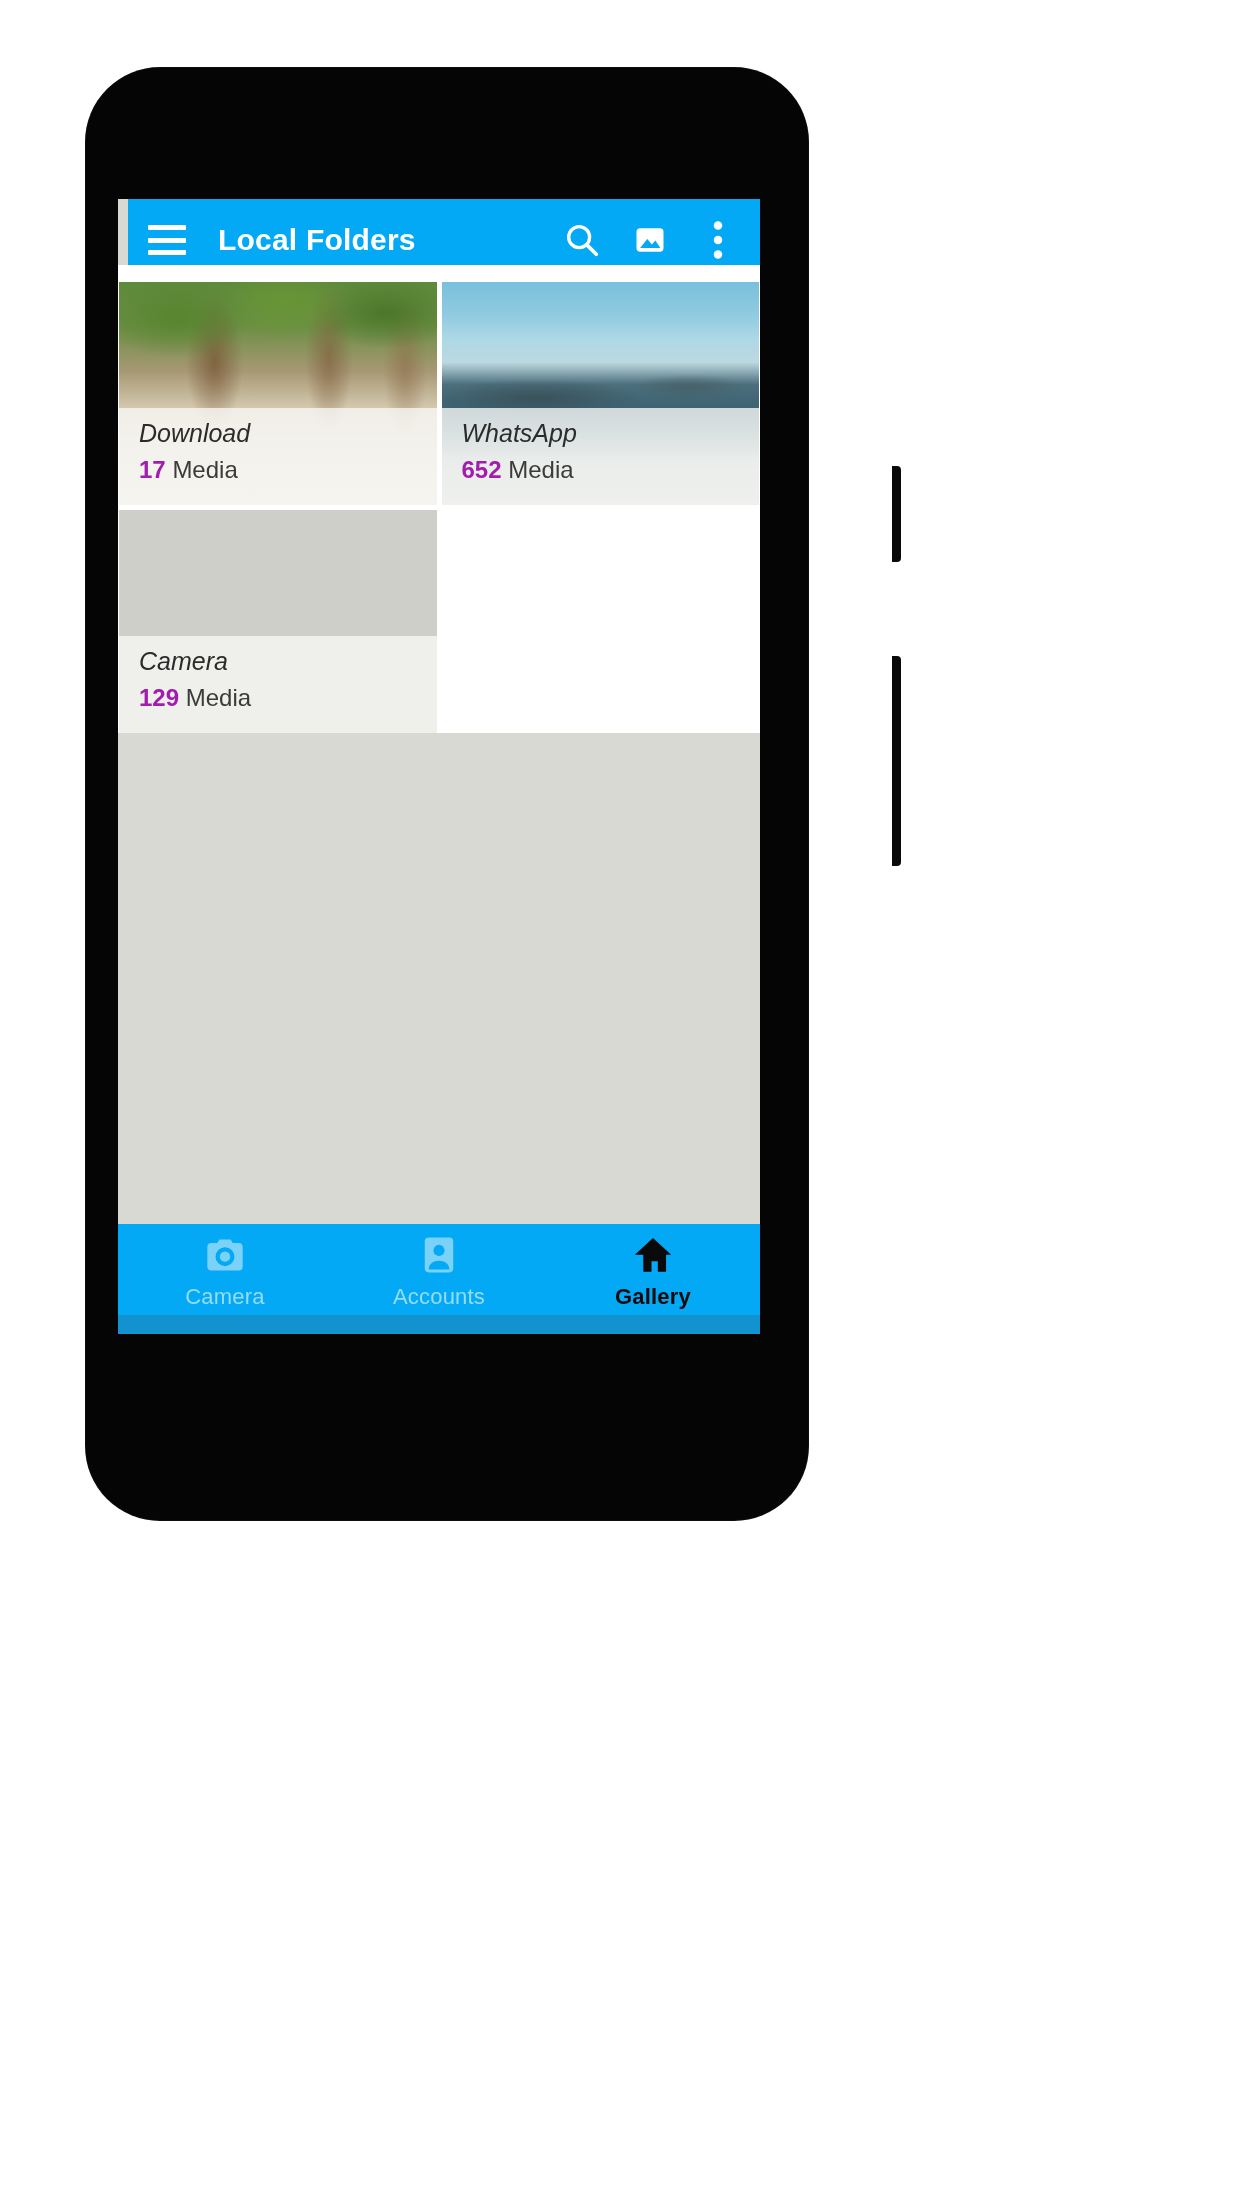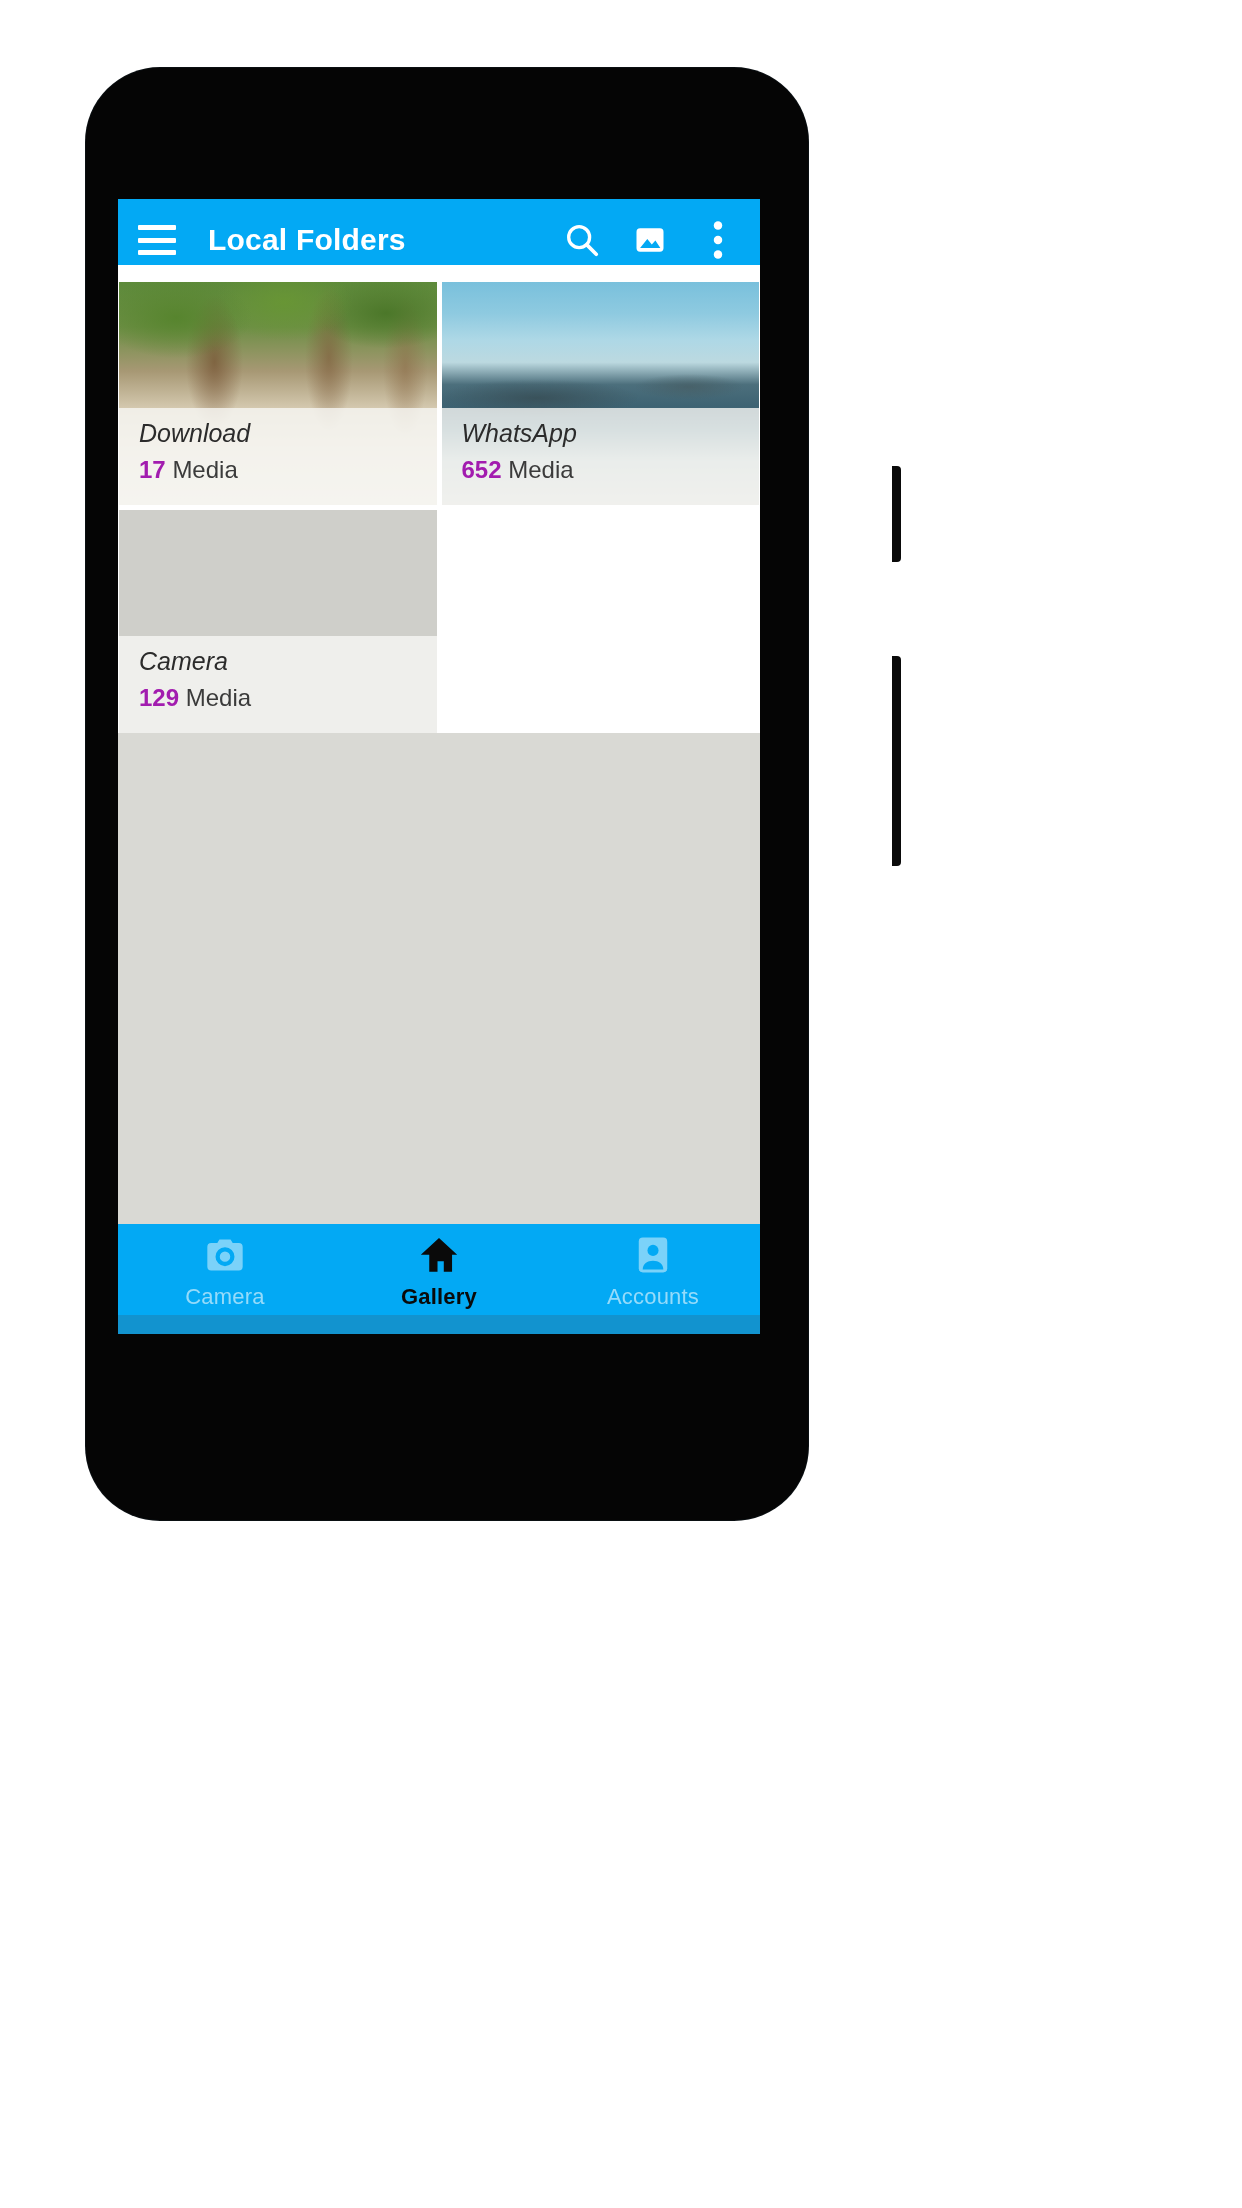--- a/index.html
+++ b/index.html
@@ -55,20 +55,21 @@
   }
 
   
   #app-bar {
     position: relative;
     height: 66px;
     background: #03a9f4;
     display: flex;
     align-items: center;
     padding: 16px 14px 0 20px;
+    margin-left: 10px;
   }
 
   #menu-icon {
     width: 38px;
     height: 30px;
     display: flex;
     flex-direction: column;
     justify-content: space-between;
     flex: none;
     cursor: pointer;
@@ -327,37 +328,37 @@
       <div class="nav-item inactive">
         <div class="nav-icon">
           <svg width="40" height="36" viewBox="0 0 24 22" aria-hidden="true">
             <path d="M8.6 1.6 h6.8 l1.3 2.1 H20.4 A2.4 2.4 0 0 1 22.8 6.1 v12 A2.4 2.4 0 0 1 20.4 20.5 H3.6 A2.4 2.4 0 0 1 1.2 18.1 V6.1 A2.4 2.4 0 0 1 3.6 3.7 H7.3 Z" fill="rgba(255,255,255,0.48)"></path>
             <circle cx="12" cy="12" r="4.5" fill="none" stroke="#03a9f4" stroke-width="2.6"></circle>
           </svg>
         </div>
         <div class="nav-label">Camera</div>
       </div>
 
-      <div class="nav-item active">
-        <div class="nav-icon">
-          <svg width="40" height="38" viewBox="0 0 24 23" aria-hidden="true">
-            <path d="M12 1.2 L23 11.4 h-3.1 v10.2 h-5.0 v-6.3 h-3.8 v6.3 H6.1 V11.4 H1 Z" fill="#0a0a0a"></path>
-          </svg>
-        </div>
-        <div class="nav-label">Gallery</div>
-      </div>
-
       <div class="nav-item inactive">
         <div class="nav-icon">
           <svg width="36" height="38" viewBox="0 0 20 24" aria-hidden="true">
             <rect x="1" y="1" width="18" height="22" rx="2.6" fill="rgba(255,255,255,0.48)"></rect>
             <circle cx="10" cy="9.1" r="3.5" fill="#03a9f4"></circle>
             <path d="M3.5 21.2 c0-3.6 2.9-5.6 6.5-5.6 s6.5 2.0 6.5 5.6 Z" fill="#03a9f4"></path>
           </svg>
         </div>
         <div class="nav-label">Accounts</div>
       </div>
 
+      <div class="nav-item active">
+        <div class="nav-icon">
+          <svg width="40" height="38" viewBox="0 0 24 23" aria-hidden="true">
+            <path d="M12 1.2 L23 11.4 h-3.1 v10.2 h-5.0 v-6.3 h-3.8 v6.3 H6.1 V11.4 H1 Z" fill="#0a0a0a"></path>
+          </svg>
+        </div>
+        <div class="nav-label">Gallery</div>
+      </div>
+
       <div id="nav-underbar"></div>
     </div>
 
   </div>
 </div>
 
 </body></html>

